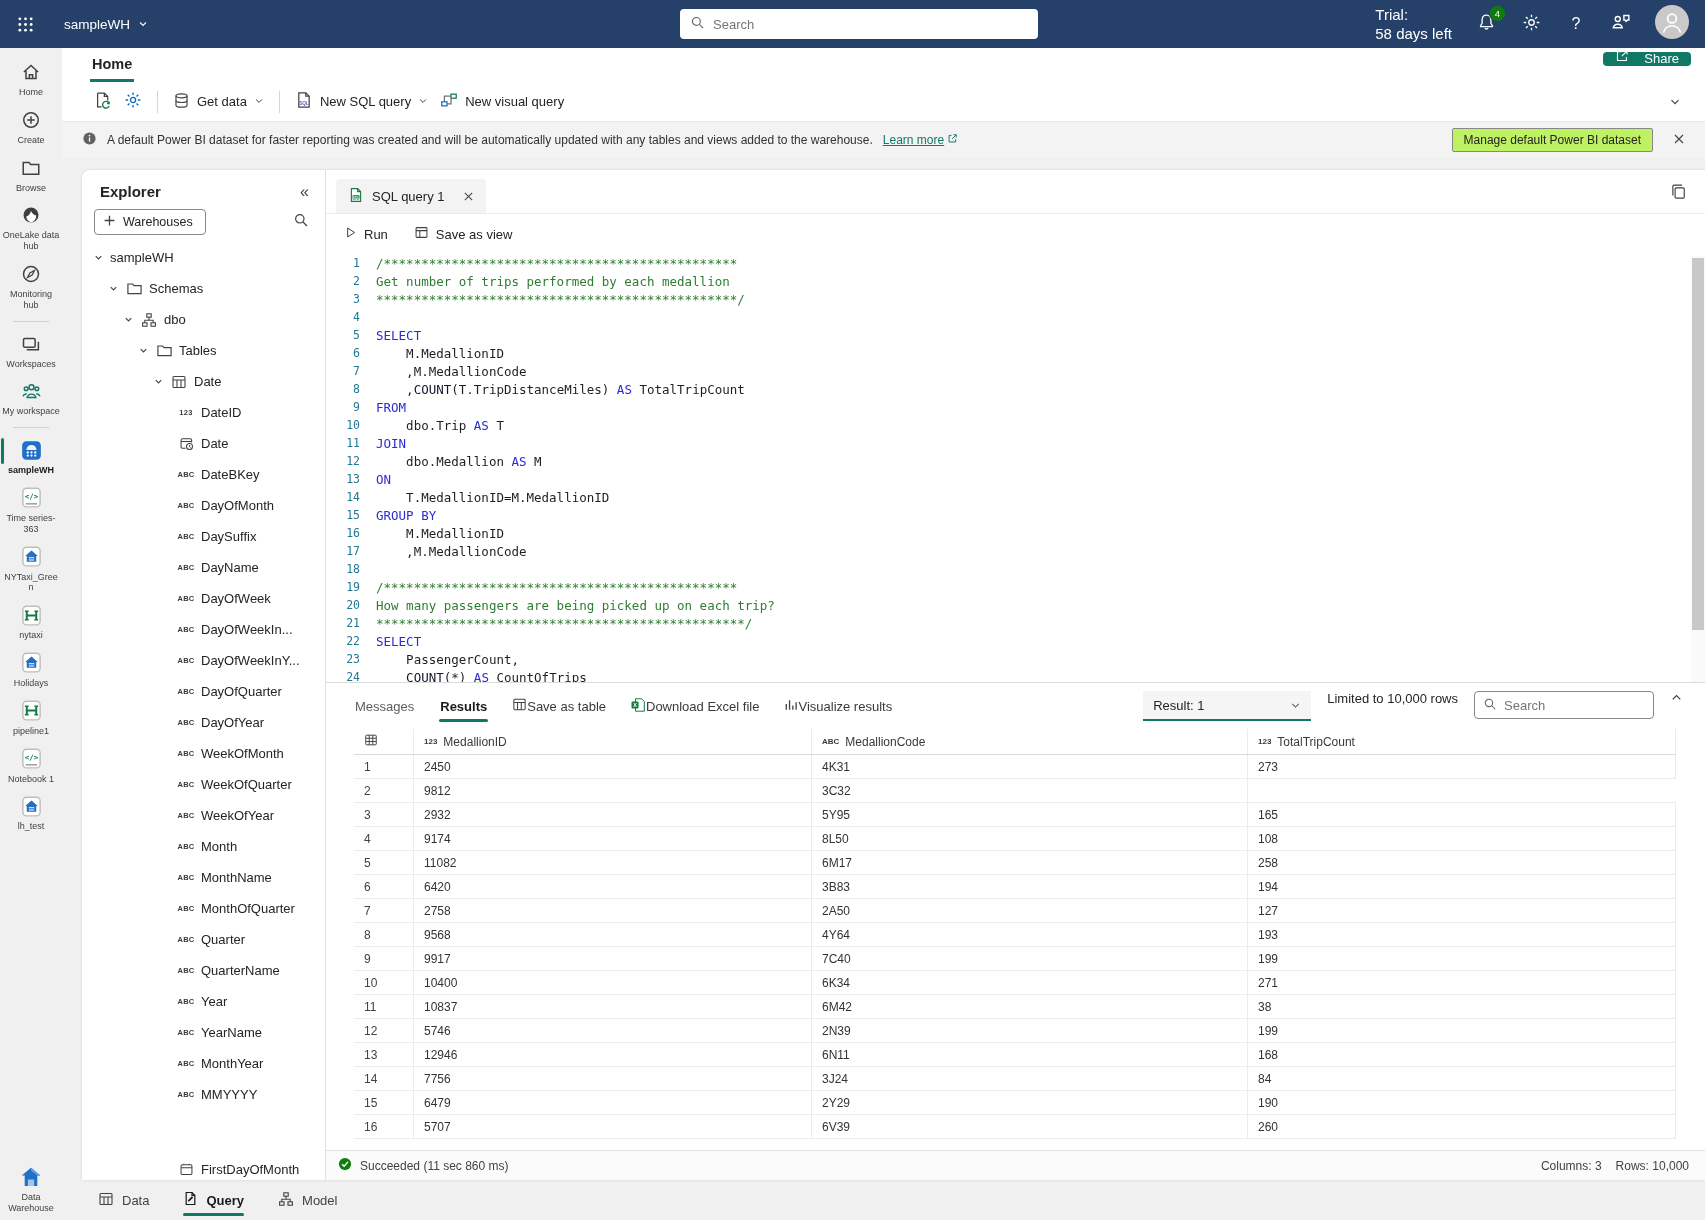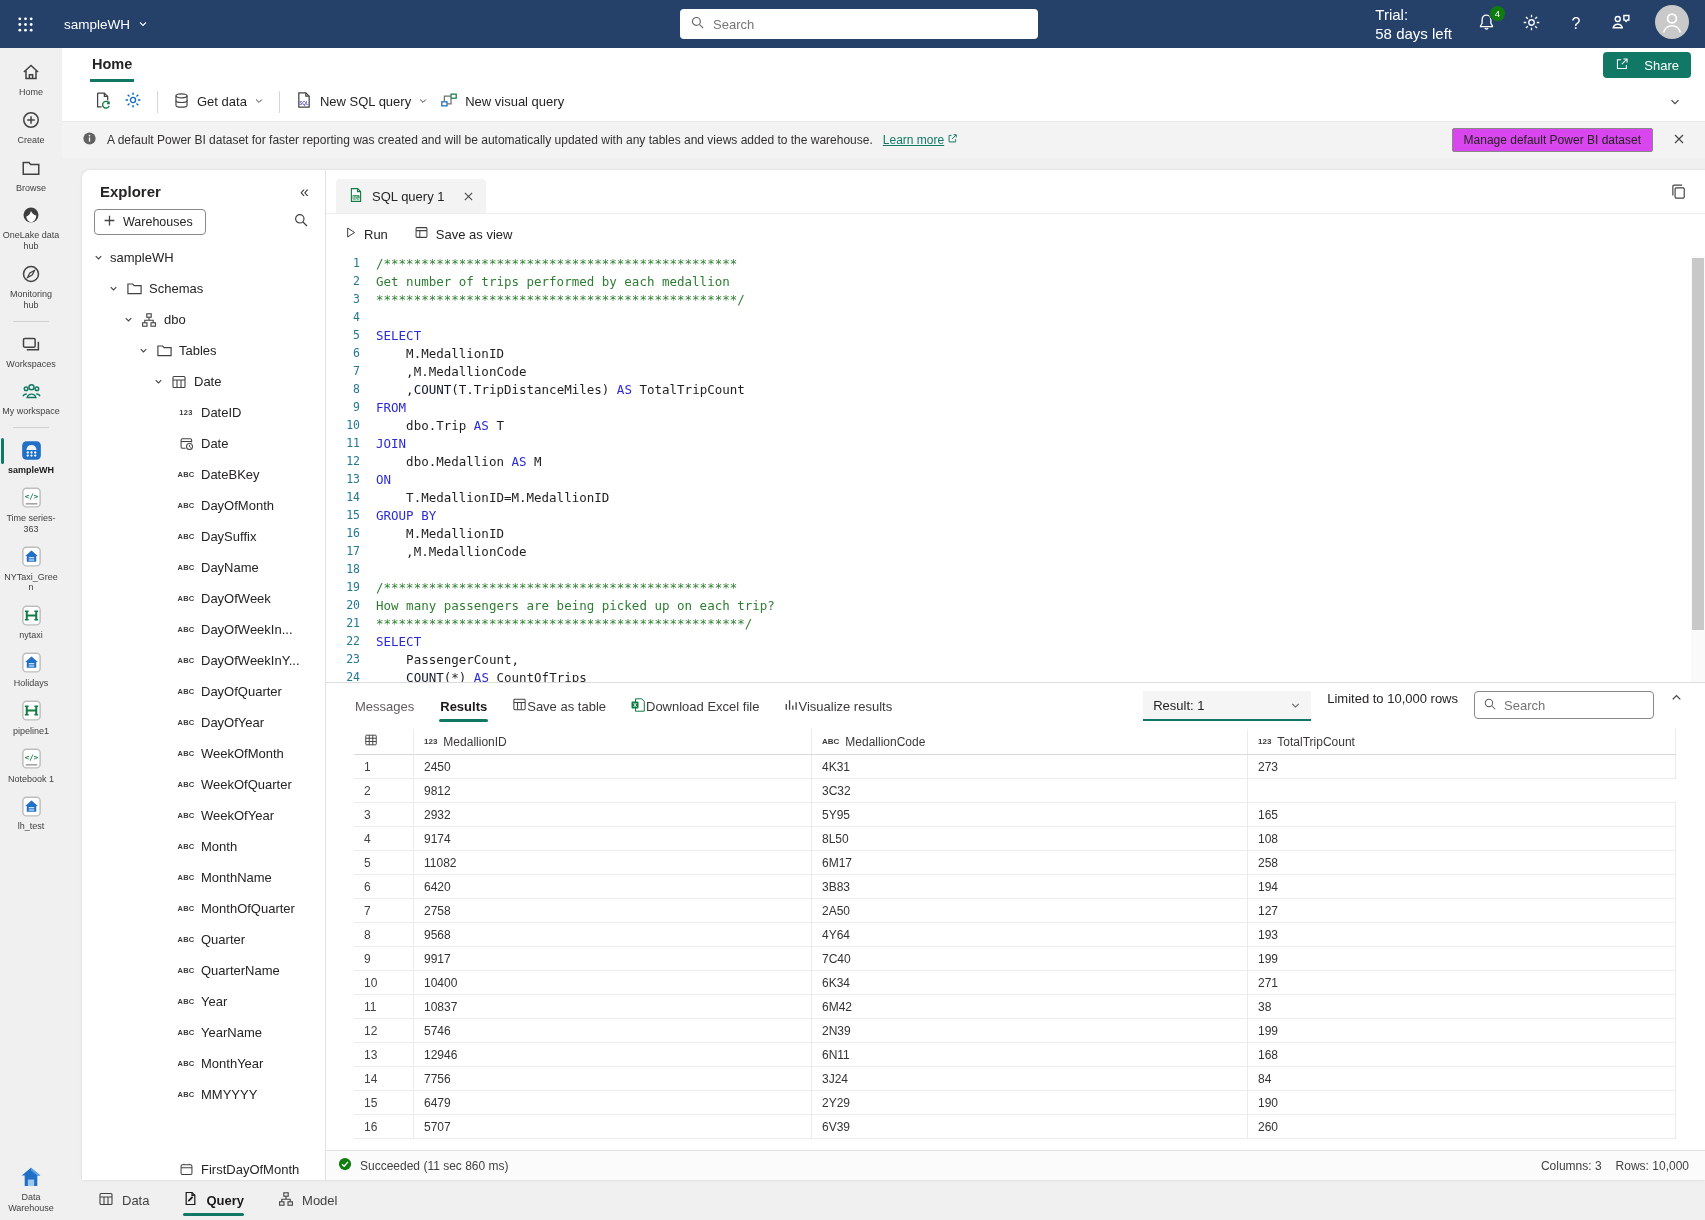--- a/index.html
+++ b/index.html
@@ -14,31 +14,31 @@
   .tb-search input{border:none;outline:none;flex:1;font-size:13px;font-family:inherit;color:#333;background:transparent}
   .tb-right{margin-left:auto;display:flex;align-items:center;gap:23px;padding-right:16px;height:48px}
   .trial{font-size:15px;line-height:1.3;text-align:left}
   .tb-ic{position:relative;display:flex;align-items:center;justify-content:center;width:22px;cursor:pointer}
   .badge{position:absolute;top:-8px;right:-9px;width:17px;height:17px;border-radius:50%;background:#107c10;color:#fff;font-size:9.5px;display:flex;align-items:center;justify-content:center;border:1.5px solid #254169}
   .help{font-size:16px;color:#fff}
 
   
   .tabrow{position:absolute;left:62px;top:48px;right:0;height:34px;background:#fff;display:flex;align-items:center}
   .home-tab{margin-left:28px;height:100%;display:flex;align-items:center;font-size:14.5px;font-weight:700;color:#252423;border-bottom:3px solid #117865;padding:0 2px;cursor:pointer}
-  .share-btn{position:absolute;right:14px;top:4px;height:26px;background:#117865;color:#fff;border:none;border-radius:4px;display:flex;align-items:center;gap:15px;padding:0 12px;font-size:13px;font-family:inherit;cursor:pointer}
+  .share-btn{position:absolute;right:14px;top:4px;height:14px;background:#117865;color:#fff;border:none;border-radius:4px;display:flex;align-items:flex-end;gap:15px;padding:0 12px;font-size:13px;font-family:inherit;cursor:pointer}
 
   .ribbon{position:absolute;left:62px;top:82px;right:0;height:40px;background:#fff;border-bottom:1px solid #e8e8e8;display:flex;align-items:center;padding-left:26px;font-size:13px;color:#252423}
   .rib-item{display:flex;align-items:center;gap:7px;padding:5px 6px;cursor:pointer;white-space:nowrap}
   .rib-sep{width:1px;height:22px;background:#d6d6d6;margin:0 9px}
   .rib-caret{position:absolute;right:24px;cursor:pointer;display:flex}
 
   .banner{position:absolute;left:62px;top:122px;right:0;height:36px;background:#f3f3f3;display:flex;align-items:center;gap:10px;padding:0 20px;font-size:12px;color:#323130}
   .learn{color:#117865;text-decoration:underline;display:inline-flex;align-items:center;gap:3px;cursor:pointer;white-space:nowrap}
   .banner-right{margin-left:auto;display:flex;align-items:center;gap:20px}
-  .manage-btn{border:1px solid #8a8886;background:#d946ef;border-radius:2px;padding:4px 11px;font-size:12px;font-family:inherit;color:#252423;cursor:pointer;white-space:nowrap}
+  .manage-btn{border:1px solid #8a8886;background:#bef264;border-radius:2px;padding:4px 11px;font-size:12px;font-family:inherit;color:#252423;cursor:pointer;white-space:nowrap}
 
   
   .rail{position:absolute;left:0;top:48px;bottom:0;width:62px;display:flex;flex-direction:column;align-items:center;padding-top:12px;gap:10px;z-index:20}
   .rail-item{position:relative;width:62px;display:flex;flex-direction:column;align-items:center;gap:3px;cursor:pointer}
   .rail-item .rlabel{font-size:9px;color:#424242;text-align:center;line-height:1.2;max-width:58px;word-wrap:break-word}
   .rail-item.selected::before{content:"";position:absolute;left:1px;top:0;bottom:12px;width:3px;border-radius:2px;background:#117865}
   .rail-item.selected .rlabel{font-weight:700;color:#1b1a19}
   .ricon{height:24px;display:flex;align-items:center;justify-content:center}
   .rail-divider{width:36px;height:1px;background:#d1d1d1}
   .rail-spacer{flex:1}

